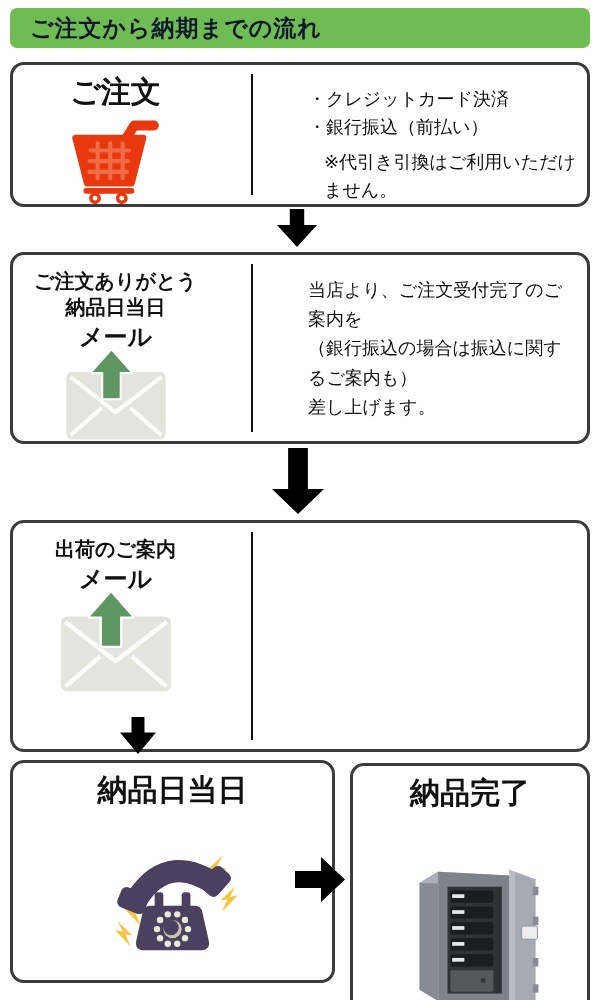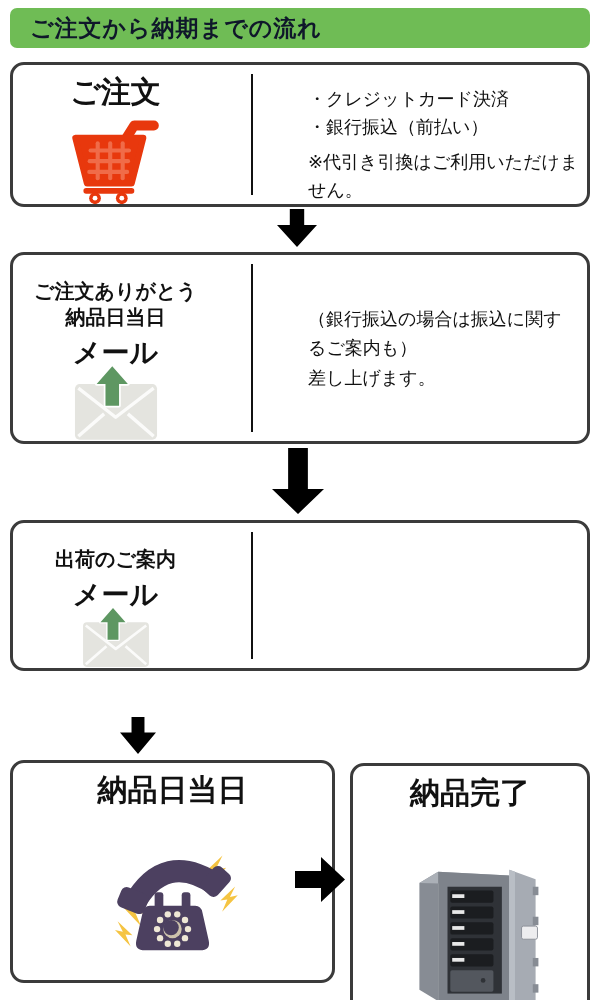--- a/index.html
+++ b/index.html
@@ -11,33 +11,33 @@
     position:absolute;left:10px;top:8px;width:580px;height:40px;box-sizing:border-box;
     background:#6FBC55;border-radius:7px;color:#0f172a;font-weight:bold;font-size:23px;
     line-height:40px;padding-left:20px;letter-spacing:1px;
   }
   .step-box{
     position:absolute;background:#fff;border:3px solid #3b3b3b;border-radius:14px;
     box-sizing:border-box;display:flex;gap:33px;
   }
   #box-order{left:10px;top:62px;width:580px;height:145px;}
   #box-thanks{left:10px;top:252px;width:580px;height:192px;}
-  #box-ship{left:10px;top:520px;width:580px;height:151px;}
+  #box-ship{left:10px;top:520px;width:580px;height:232px;}
   #box-delivery{left:10px;top:760px;width:325px;height:223px;flex-direction:column;align-items:center;}
   #box-complete{left:350px;top:763px;width:240px;height:268px;flex-direction:column;align-items:center;}
   .left-col{flex:0 0 205px;width:205px;display:flex;flex-direction:column;align-items:center;overflow:hidden;}
   .v-divider{flex:0 0 2px;width:2px;background:#111;margin:9px 0;}
   .right-col{flex:1;display:flex;flex-direction:column;justify-content:center;
     padding:0 8px 0 22px;font-size:18px;line-height:1.62;}
   .right-col.top{justify-content:flex-end;padding-top:19px;line-height:1.56;}
   .box-title-lg{font-size:30px;font-weight:bold;margin-top:7px;}
   .title-line{font-size:20px;font-weight:bold;line-height:26px;}
-  .left-col .pad-top{margin-top:23px;}
-  .mail-label{font-size:28px;font-weight:bold;line-height:30px;margin-top:8px;}
-  .note-line{margin-top:7px;}
+  .left-col .pad-top{margin-top:13px;}
+  .mail-label{font-size:24px;font-weight:bold;line-height:30px;margin-top:2px;}
+  .note-line{margin-top:7px;margin-left:16px;}
   .bottom-caption{font-size:17px;line-height:1.5;text-align:center;margin-top:auto;margin-bottom:12px;font-weight:bold;}
   .flow-arrow{position:absolute;background:#000;}
   #arrow-down-1{left:277px;top:209px;width:40px;height:38px;
     clip-path:polygon(32% 0,68% 0,68% 42%,100% 42%,50% 100%,0 42%,32% 42%);}
   #arrow-down-2{left:272px;top:448px;width:52px;height:66px;
     clip-path:polygon(31% 0,69% 0,69% 62%,100% 62%,50% 100%,0 62%,31% 62%);}
   #arrow-down-3{left:120px;top:717px;width:36px;height:37px;
     clip-path:polygon(32% 0,68% 0,68% 42%,100% 42%,50% 100%,0 42%,32% 42%);}
   #arrow-right-1{left:295px;top:857px;width:50px;height:45px;
     clip-path:polygon(0 31%,52% 31%,52% 0,100% 50%,52% 100%,52% 69%,0 69%);}
@@ -90,20 +90,21 @@
     <svg class="icon-svg mail-icon" width="118" height="102" viewBox="0 0 125 112">
       <rect x="2" y="28" width="121" height="82" rx="7" fill="#E4E4DF"></rect>
       <path d="M7 34 L62 77 L118 34" stroke="#FBFBFA" stroke-width="5" fill="none" stroke-linejoin="round"></path>
       <path d="M7 105 L45 72" stroke="#FBFBFA" stroke-width="5" fill="none"></path>
       <path d="M118 105 L80 72" stroke="#FBFBFA" stroke-width="5" fill="none"></path>
       <polygon points="57,2 80,28 67,28 67,60 47,60 47,28 34,28" fill="#5E9762" stroke="#FFFFFF" stroke-width="5" stroke-linejoin="round" paint-order="stroke"></polygon>
     </svg>
   </div>
   <div class="v-divider"></div>
   <div class="right-col">
+    <div>当店より、ご注文受付完了のご案内を</div>
     <div>（銀行振込の場合は振込に関するご案内も）</div>
     <div>差し上げます。</div>
   </div>
 </div>
 
 <div class="flow-arrow" id="arrow-down-2"></div>
 
 <div class="step-box" id="box-ship">
   <div class="left-col">
     <div class="title-line pad-top">出荷のご案内</div>

